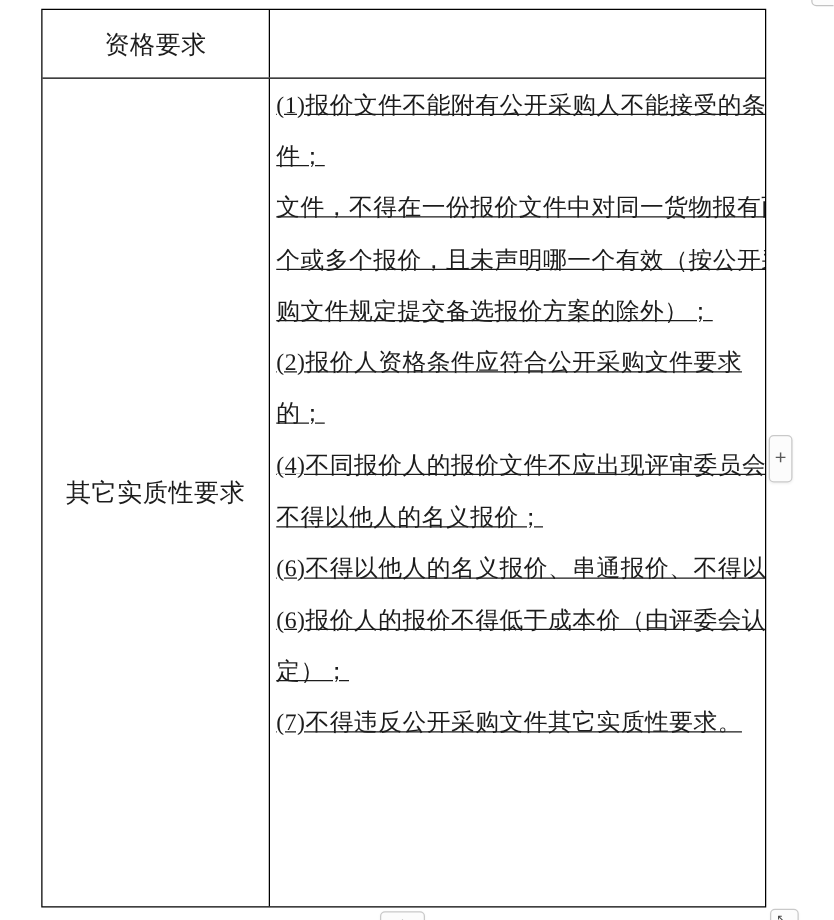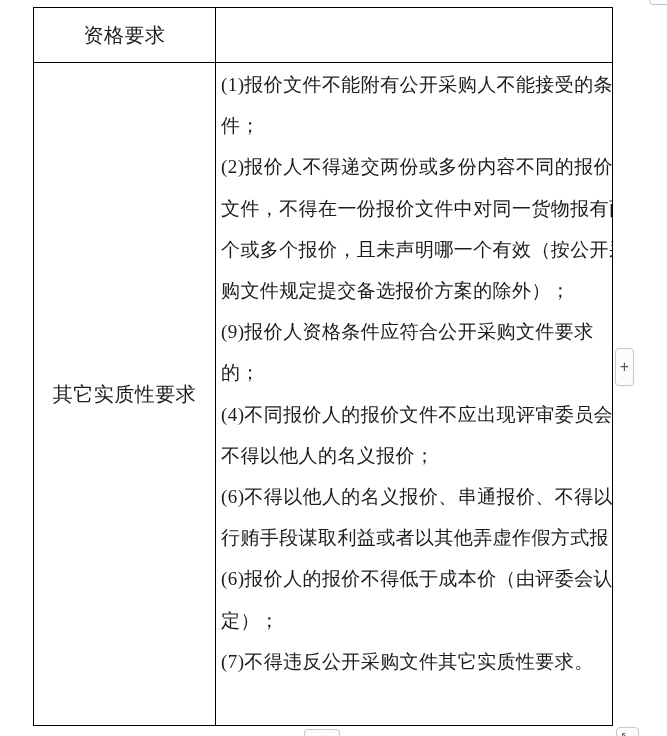--- a/index.html
+++ b/index.html
@@ -38,20 +38,21 @@
     justify-content: center;
     font-size: 20px;
     letter-spacing: 0.5px;
     flex-shrink: 0;
   }
   .cell-content {
     flex: 1;
     box-sizing: border-box;
     padding: 1px 4px 0 5px;
     overflow: hidden;
+    text-decoration: underline;
   }
   .tline {
     font-size: 19px;
     line-height: 41.2px;
     white-space: nowrap;
     letter-spacing: 0.4px;
   }
   
   .float-btn {
     position: absolute;
@@ -103,30 +104,28 @@
   <div class="doc-table">
     <div class="t-row header">
       <div class="cell-label">资格要求</div>
       <div class="cell-content"></div>
     </div>
     <div class="t-row body">
       <div class="cell-label">其它实质性要求</div>
       <div class="cell-content">
           <div class="tline">(1)报价文件不能附有公开采购人不能接受的条</div>
           <div class="tline">件；</div>
-          <div class="tline">(2)报价人不得递交两份或多份内容不同的报价</div>
           <div class="tline">文件，不得在一份报价文件中对同一货物报有两</div>
           <div class="tline">个或多个报价，且未声明哪一个有效（按公开采</div>
           <div class="tline">购文件规定提交备选报价方案的除外）；</div>
-          <div class="tline">(9)报价人资格条件应符合公开采购文件要求</div>
+          <div class="tline">(2)报价人资格条件应符合公开采购文件要求</div>
           <div class="tline">的；</div>
           <div class="tline">(4)不同报价人的报价文件不应出现评审委员会</div>
           <div class="tline">不得以他人的名义报价；</div>
           <div class="tline">(6)不得以他人的名义报价、串通报价、不得以</div>
-          <div class="tline">行贿手段谋取利益或者以其他弄虚作假方式报</div>
           <div class="tline">(6)报价人的报价不得低于成本价（由评委会认</div>
           <div class="tline">定）；</div>
           <div class="tline">(7)不得违反公开采购文件其它实质性要求。</div>
         </div>
     </div>
   </div>
 
   <div class="float-btn" id="expand-btn">
     <span class="glyph">+</span>
   </div>

